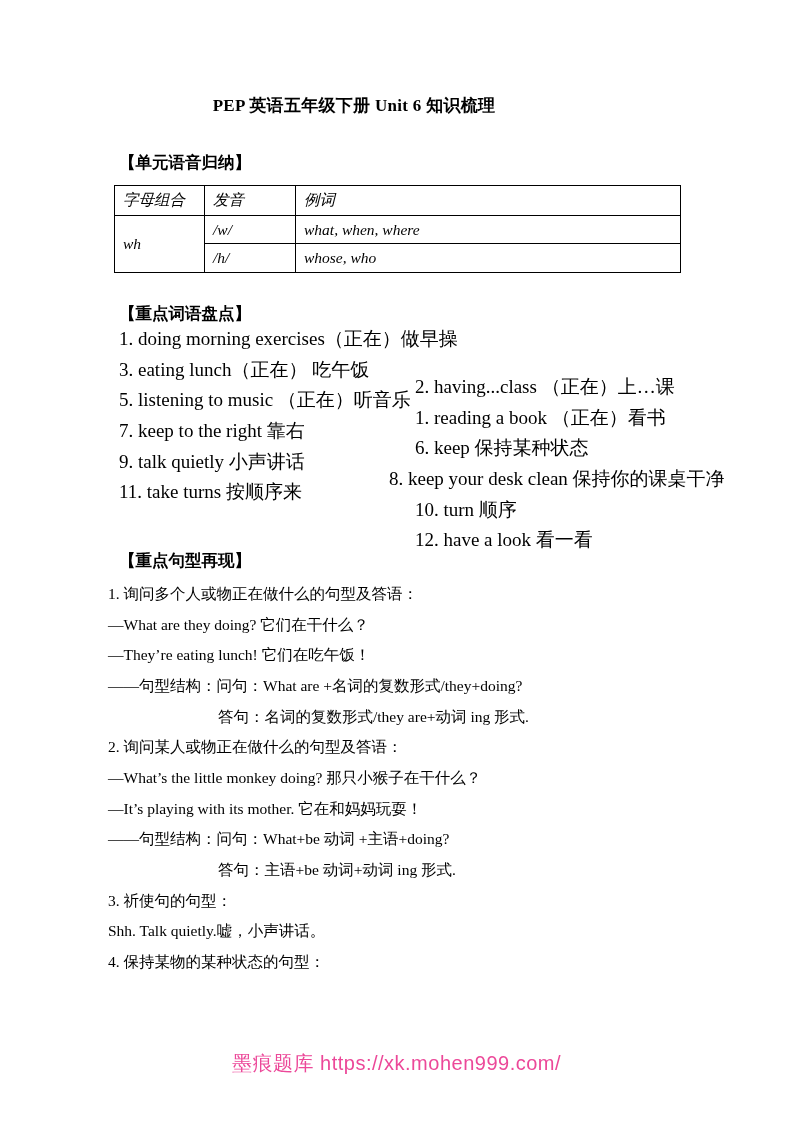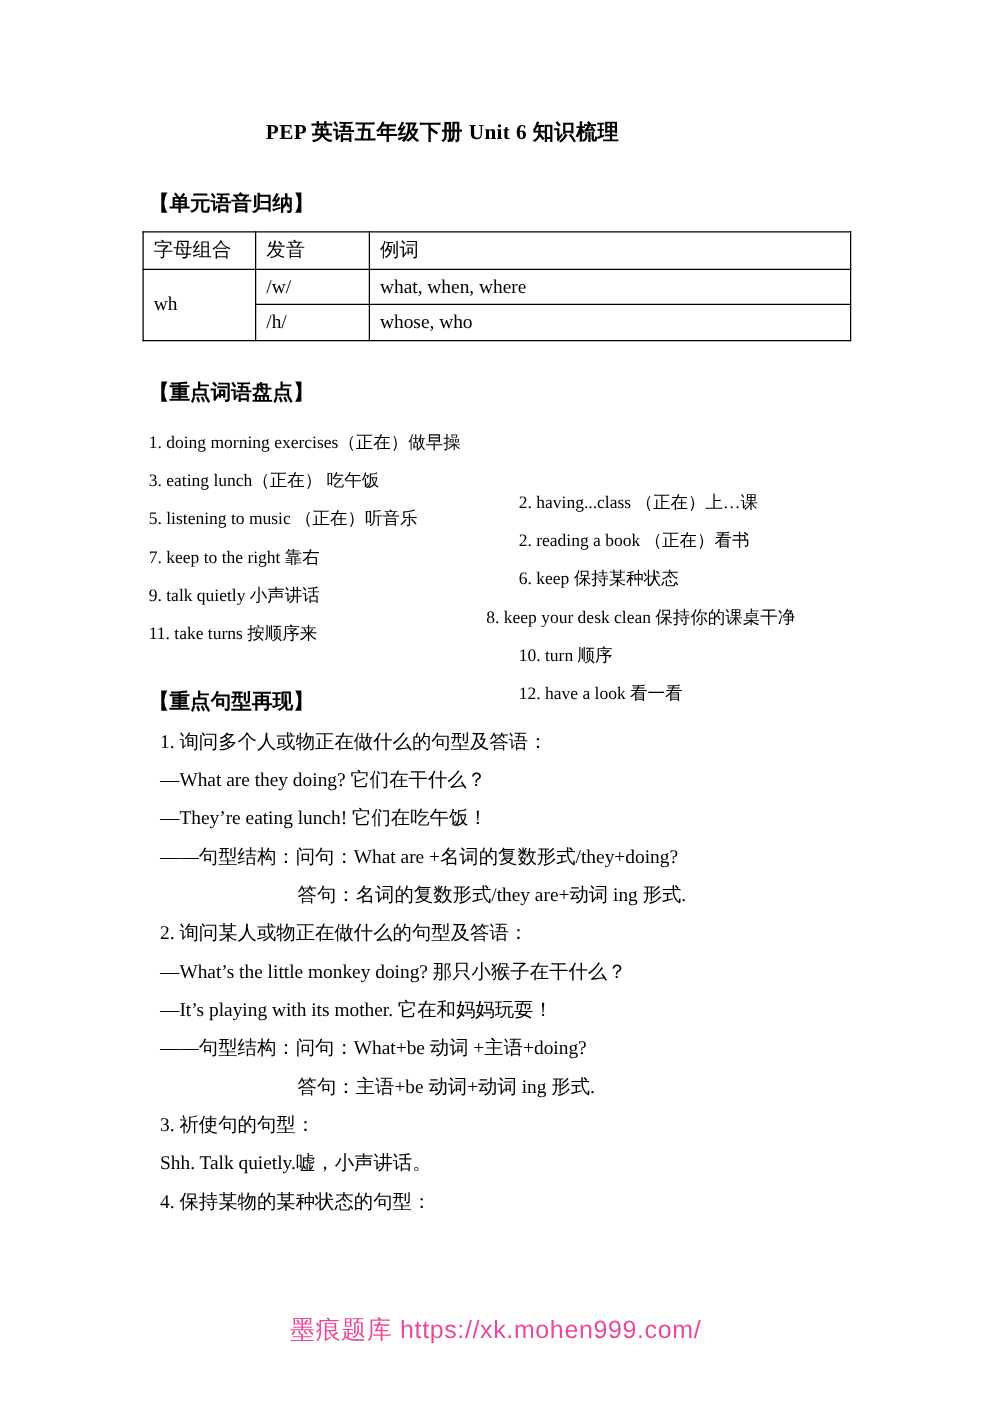--- a/index.html
+++ b/index.html
@@ -7,33 +7,33 @@
   .page { position:relative; width:793px; height:1122px; background:#fff; overflow:hidden; }
 
   .doc-title { position:absolute; top:94px; left:0; width:708px; text-align:center;
                font-weight:bold; font-size:17px; letter-spacing:0.3px; }
 
   .sec-heading { position:absolute; left:119px; font-weight:bold; font-size:16.5px; }
   .sec-heading.h-phonics   { top:152px; }
   .sec-heading.h-words     { top:303px; }
   .sec-heading.h-sentences { top:550px; }
 
-  table.phonics { position:absolute; top:185px; left:114px; border-collapse:collapse; table-layout:fixed; }
+  table.phonics { position:absolute; top:185px; left:114px; border-collapse:collapse; table-layout:fixed;font-style:italic; }
   table.phonics td { border:1px solid #000; font-size:15.5px; padding:2px 8px; vertical-align:middle;
                      overflow:hidden; }
   table.phonics tr.r-head { height:30px; }
   table.phonics tr.r-1 { height:28px; }
   table.phonics tr.r-2 { height:29px; }
   td.vtop { vertical-align:top; padding-top:5px; }
 
-  .word-list { position:absolute; top:340px; left:119px; width:566px; font-size:14px; }
+  .word-list { position:absolute; top:324px; left:119px; width:566px; font-size:19px; }
   .word-row { position:relative; height:30.7px; line-height:30.7px; white-space:nowrap; }
   .word-row .wr { position:absolute; left:296px; top:0;margin-top:48px; }
 
-  .sentence-list { position:absolute; top:579px; left:128px; width:620px; font-size:15.5px; }
+  .sentence-list { position:absolute; top:579px; left:108px; width:620px; font-size:15.5px; }
   .s-line { height:30.66px; line-height:30.66px; white-space:nowrap; }
   .s-line.indent { padding-left:110px; }
 
   .footer { position:absolute; top:1050px; left:0; width:793px; text-align:center;
             font-family:"Liberation Sans","DejaVu Sans",sans-serif; font-size:20px;
             color:#ec4899; letter-spacing:0.5px; }
 </style>
 </head>
 <body>
 
@@ -69,21 +69,21 @@
 
   <div class="sec-heading h-words">【重点词语盘点】</div>
 
   <div class="word-list">
     <div class="word-row">
       <span class="wl">1. doing morning exercises（正在）做早操</span>
       <span class="wr">2. having...class （正在）上…课</span>
     </div>
     <div class="word-row">
       <span class="wl">3. eating lunch（正在） 吃午饭</span>
-      <span class="wr">2. reading a book （正在）看书</span>
+      <span class="wr">1. reading a book （正在）看书</span>
     </div>
     <div class="word-row">
       <span class="wl">5. listening to music （正在）听音乐</span>
       <span class="wr">6. keep 保持某种状态</span>
     </div>
     <div class="word-row">
       <span class="wl">7. keep to the right 靠右</span>
       <span class="wr" style="left:270px">8. keep your desk clean 保持你的课桌干净</span>
     </div>
     <div class="word-row">

